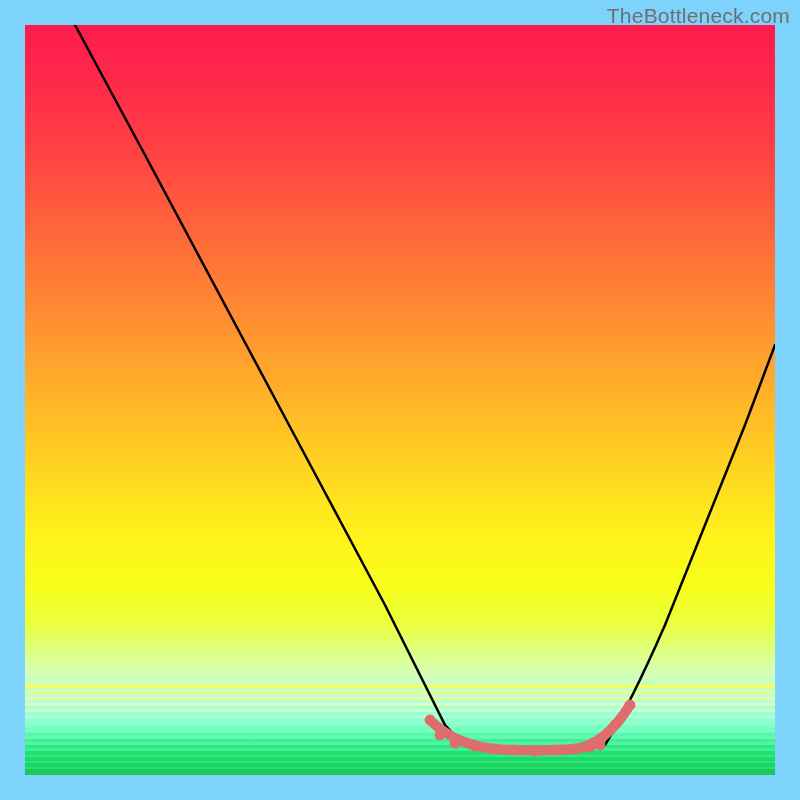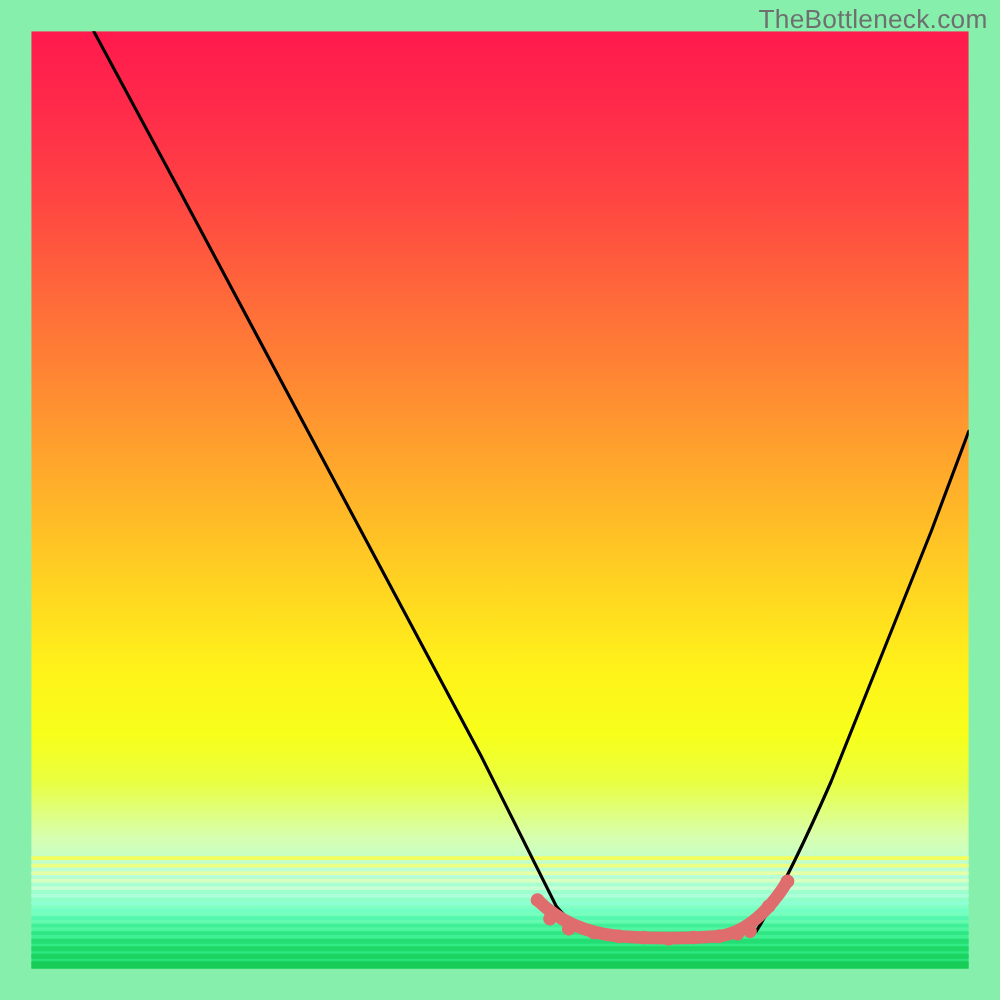--- a/index.html
+++ b/index.html
@@ -8,21 +8,21 @@
     width: 800px;
     height: 800px;
     background: #000;
     overflow: hidden;
     font-family: Arial, Helvetica, sans-serif;
   }
   .stage {
     position: relative;
     width: 800px;
     height: 800px;
-    background: #86efac;
+    background: #7dd3fc;
   }
   .plot {
     position: absolute;
     left: 25px;
     top: 25px;
     width: 750px;
     height: 750px;
     overflow: hidden;
   }
   .grad {

